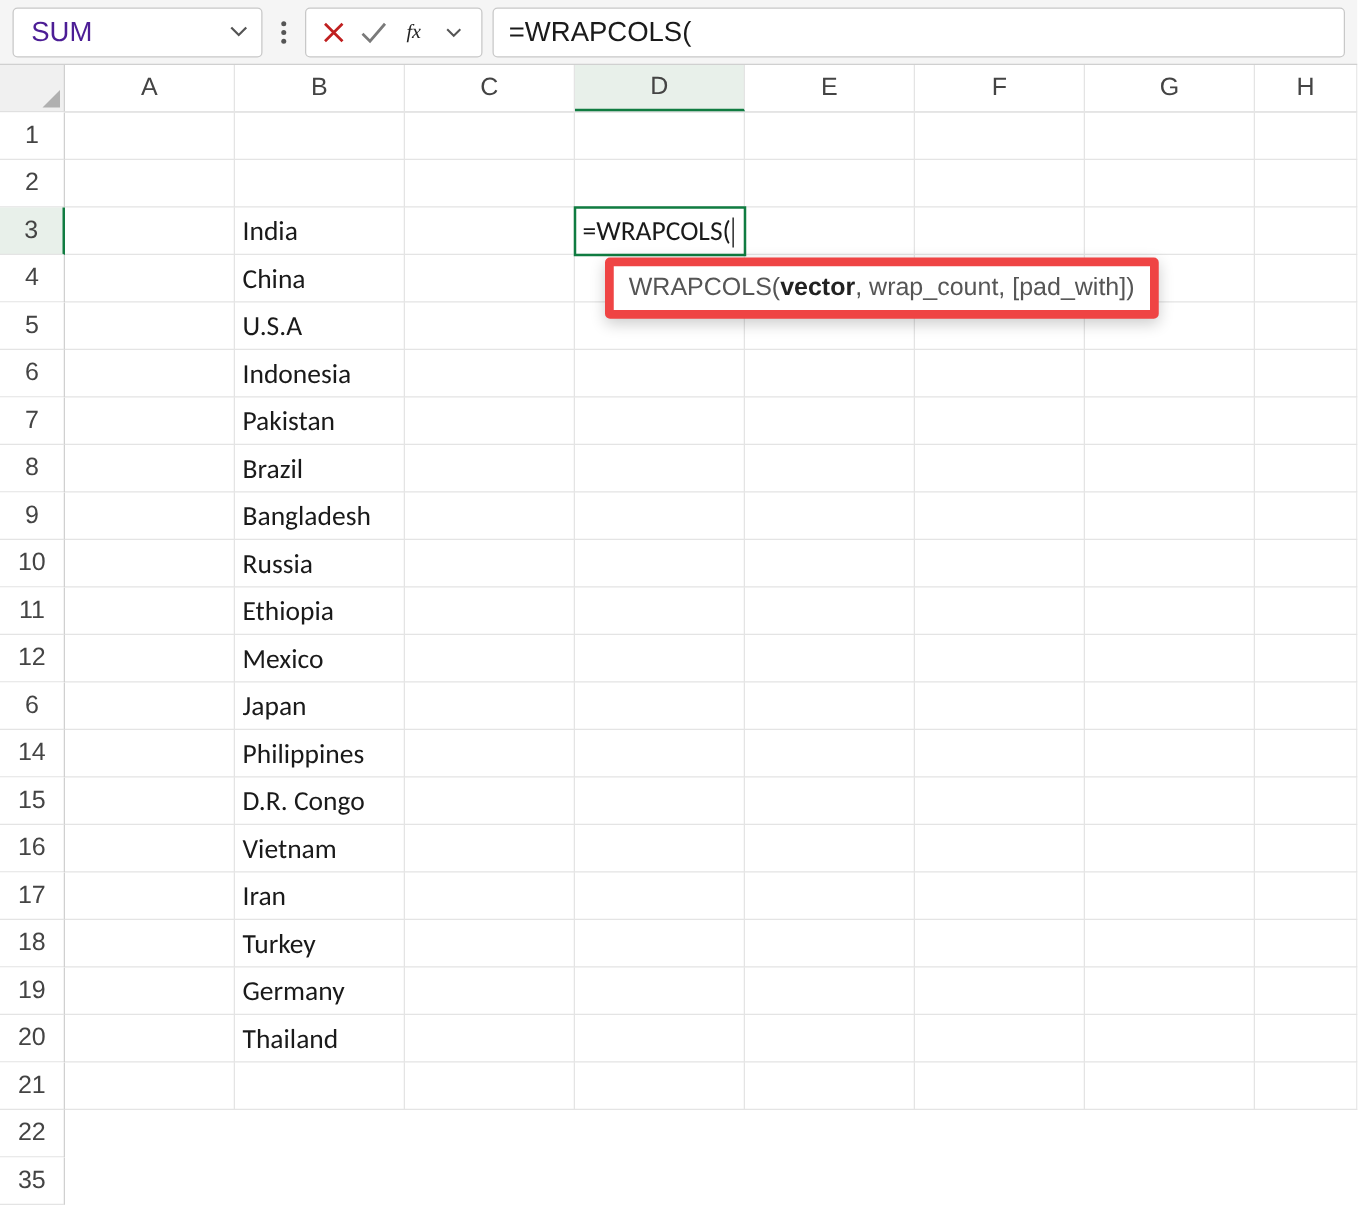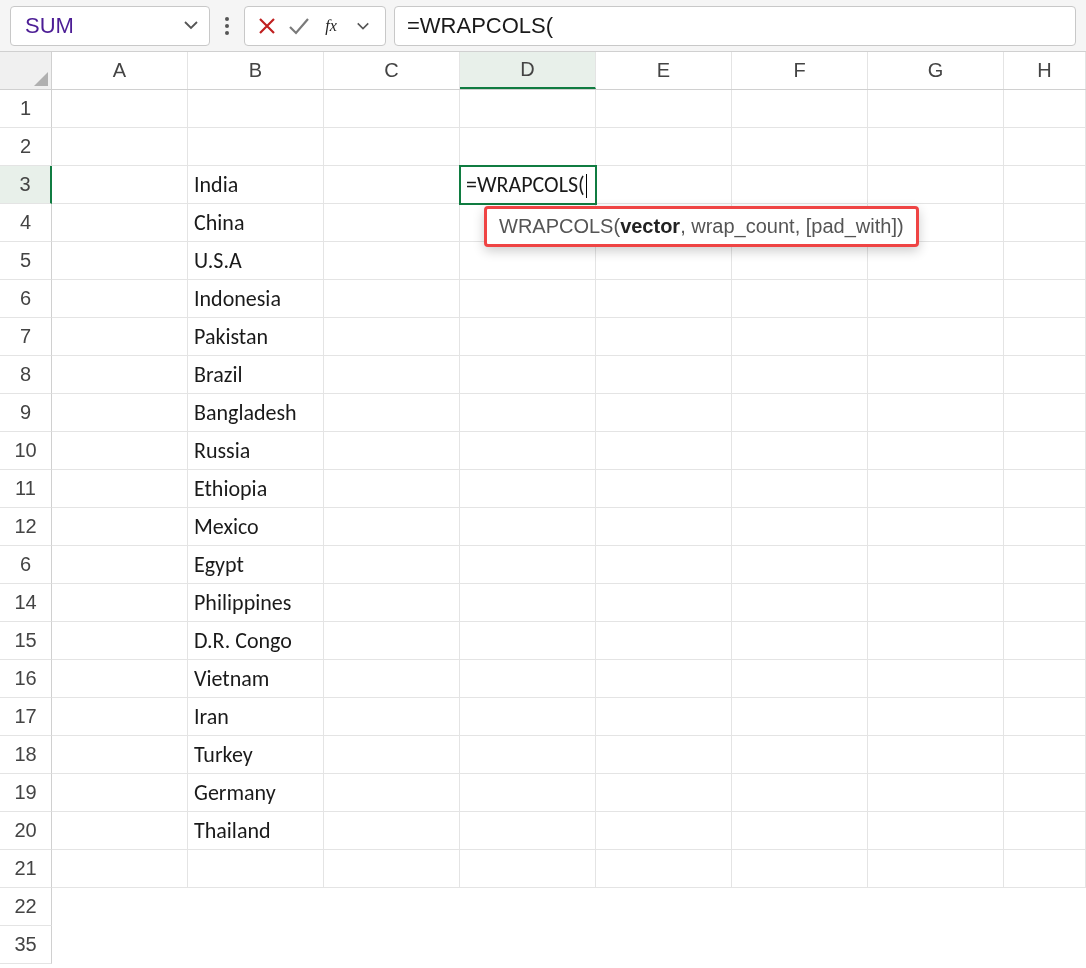--- a/index.html
+++ b/index.html
@@ -169,21 +169,21 @@
   }
   .active-cell-border{
     position:absolute;
     border:2px solid #107c41;
     pointer-events:none;
     z-index:5;
   }
   .tooltip{
     position:absolute;
     background:#ffffff;
-    border:3px solid #ef4444;
+    border:7px solid #ef4444;
     border-radius:4px;
     padding:6px 12px;
     font-size:20px;
     color:#555;
     box-shadow:0 4px 12px rgba(0,0,0,0.2);
     z-index:10;
     white-space:nowrap;
   }
   .tooltip b{ color:#222; font-weight:700; }
   .caret{
@@ -428,21 +428,21 @@
       <div class="cell wC"></div>
       <div class="cell wD"></div>
       <div class="cell wE"></div>
       <div class="cell wF"></div>
       <div class="cell wG"></div>
       <div class="cell wH"></div>
     </div>
     <div class="row">
       <div class="cell wA"></div>
       <div class="cell wB">
-          <span>Egypt</span>
+          <span>Japan</span>
         </div>
       <div class="cell wC"></div>
       <div class="cell wD"></div>
       <div class="cell wE"></div>
       <div class="cell wF"></div>
       <div class="cell wG"></div>
       <div class="cell wH"></div>
     </div>
     <div class="row">
       <div class="cell wA"></div>

